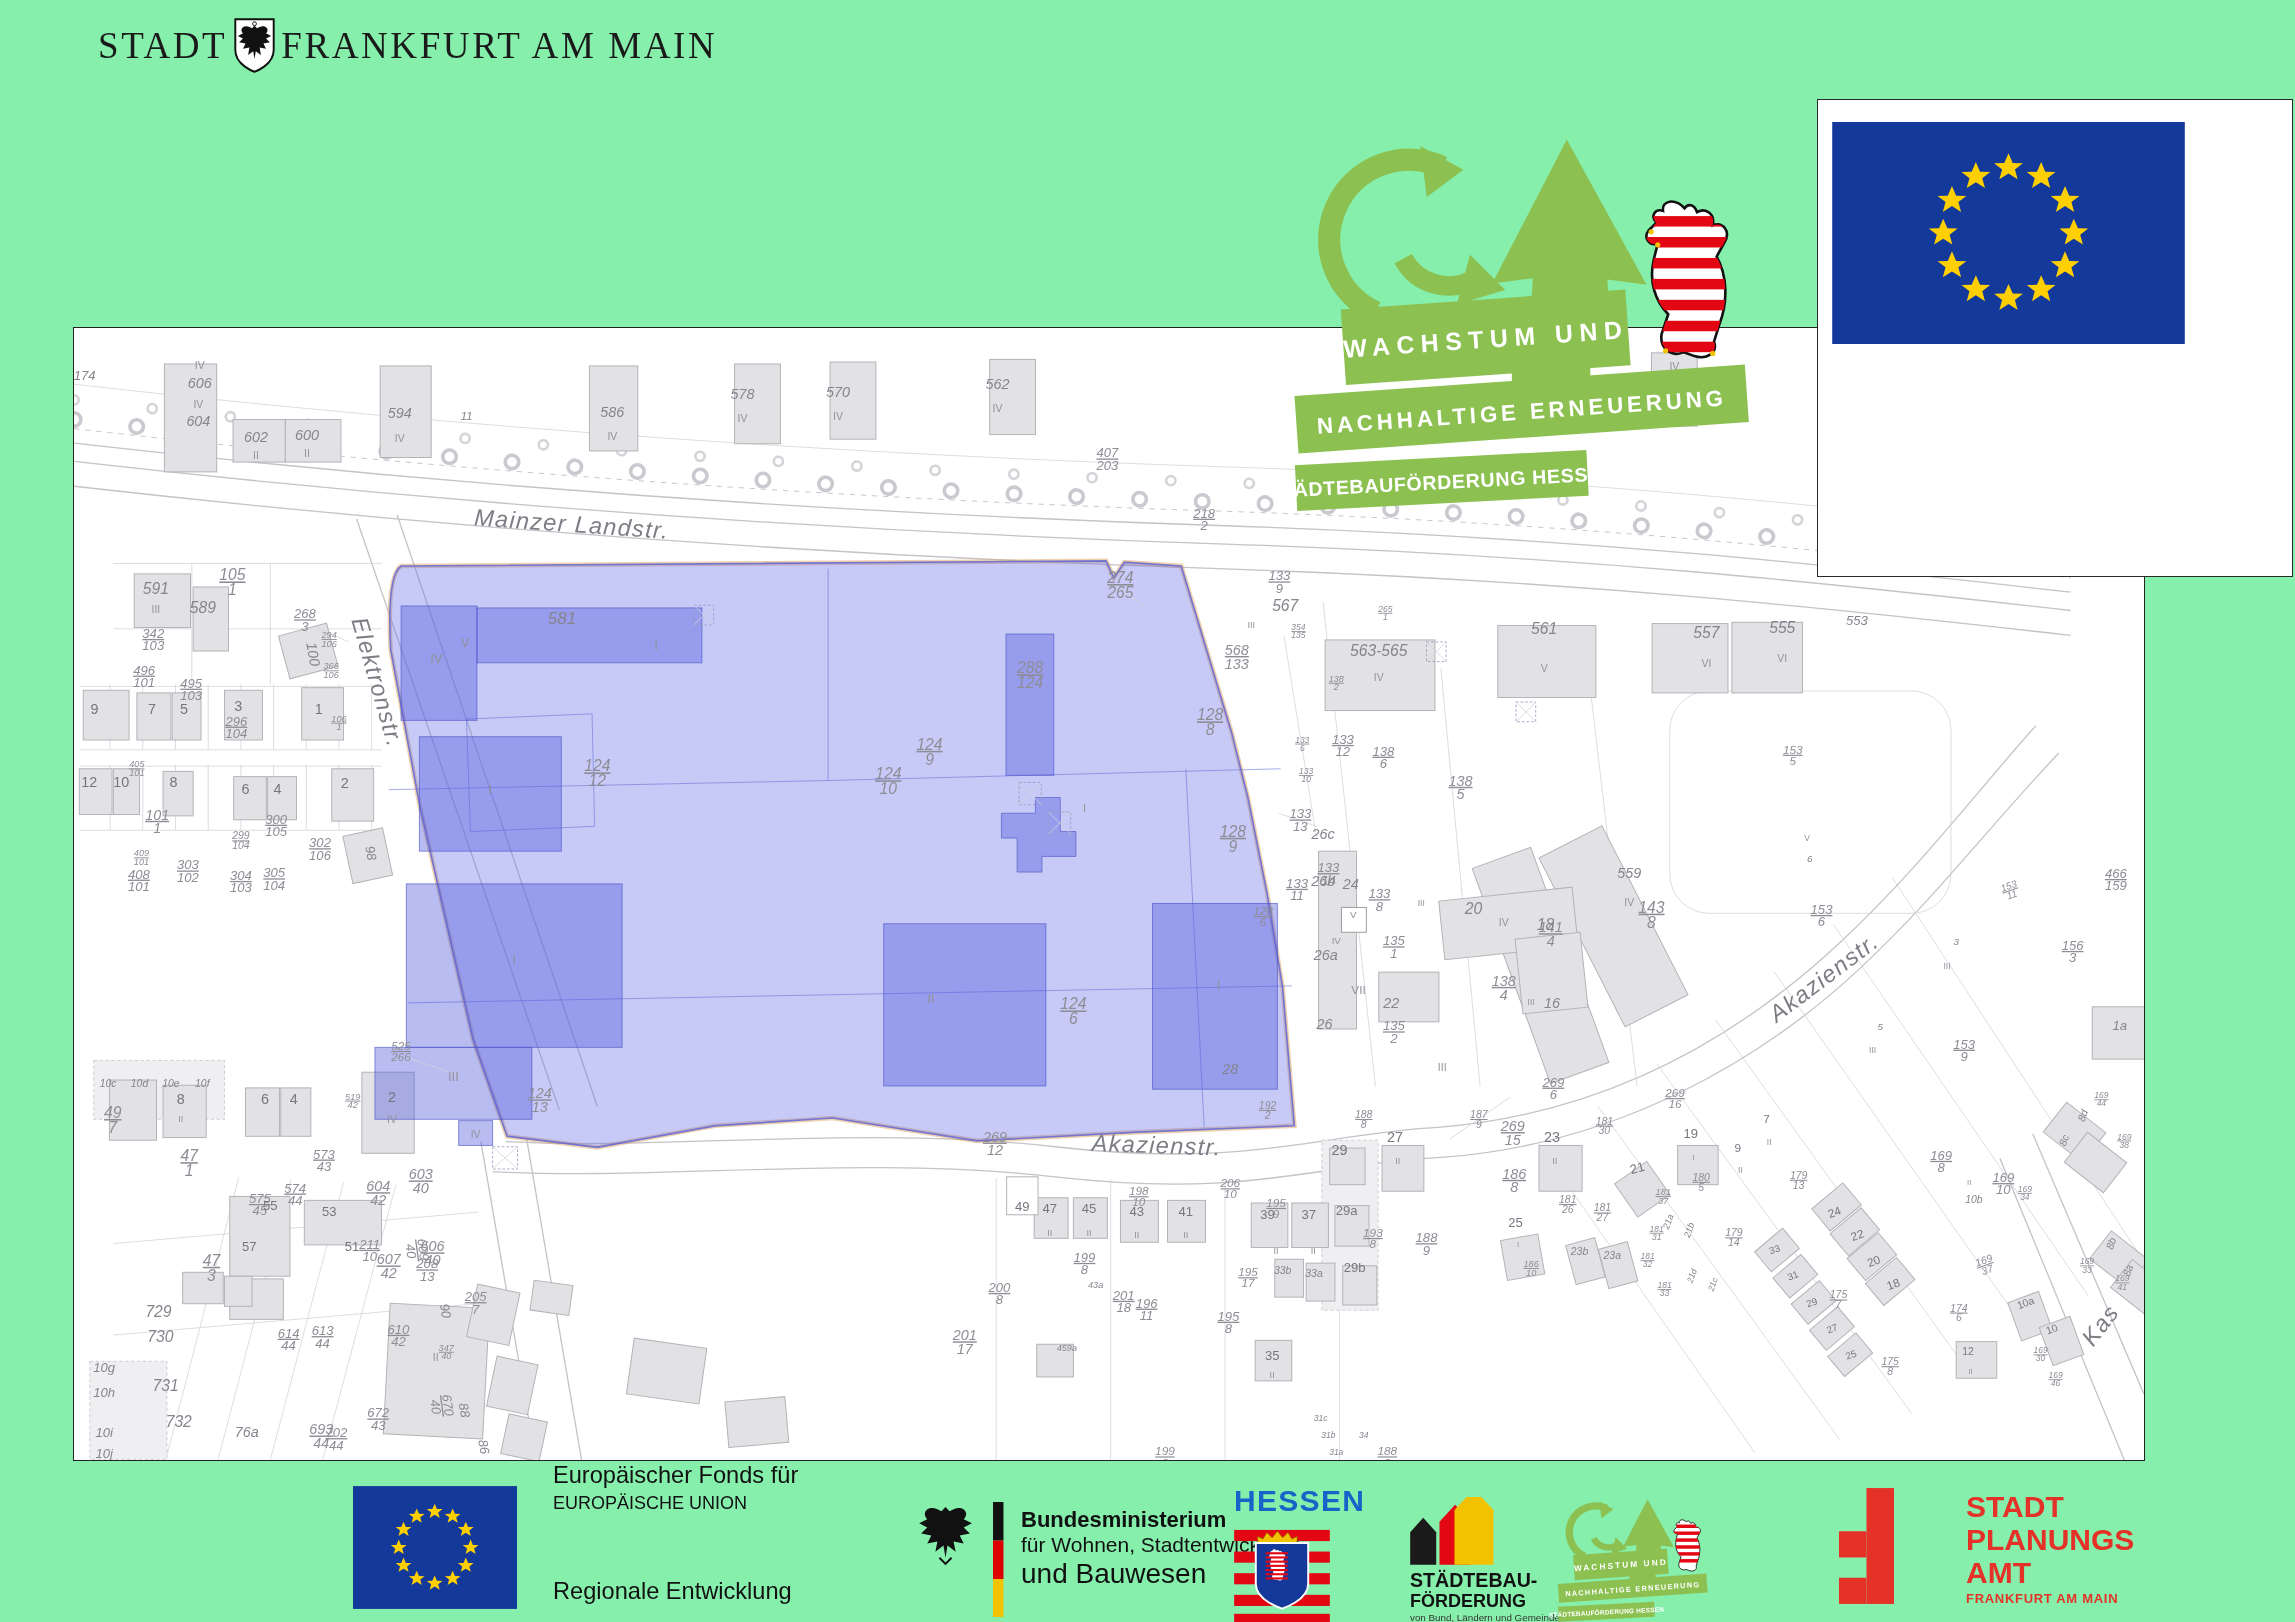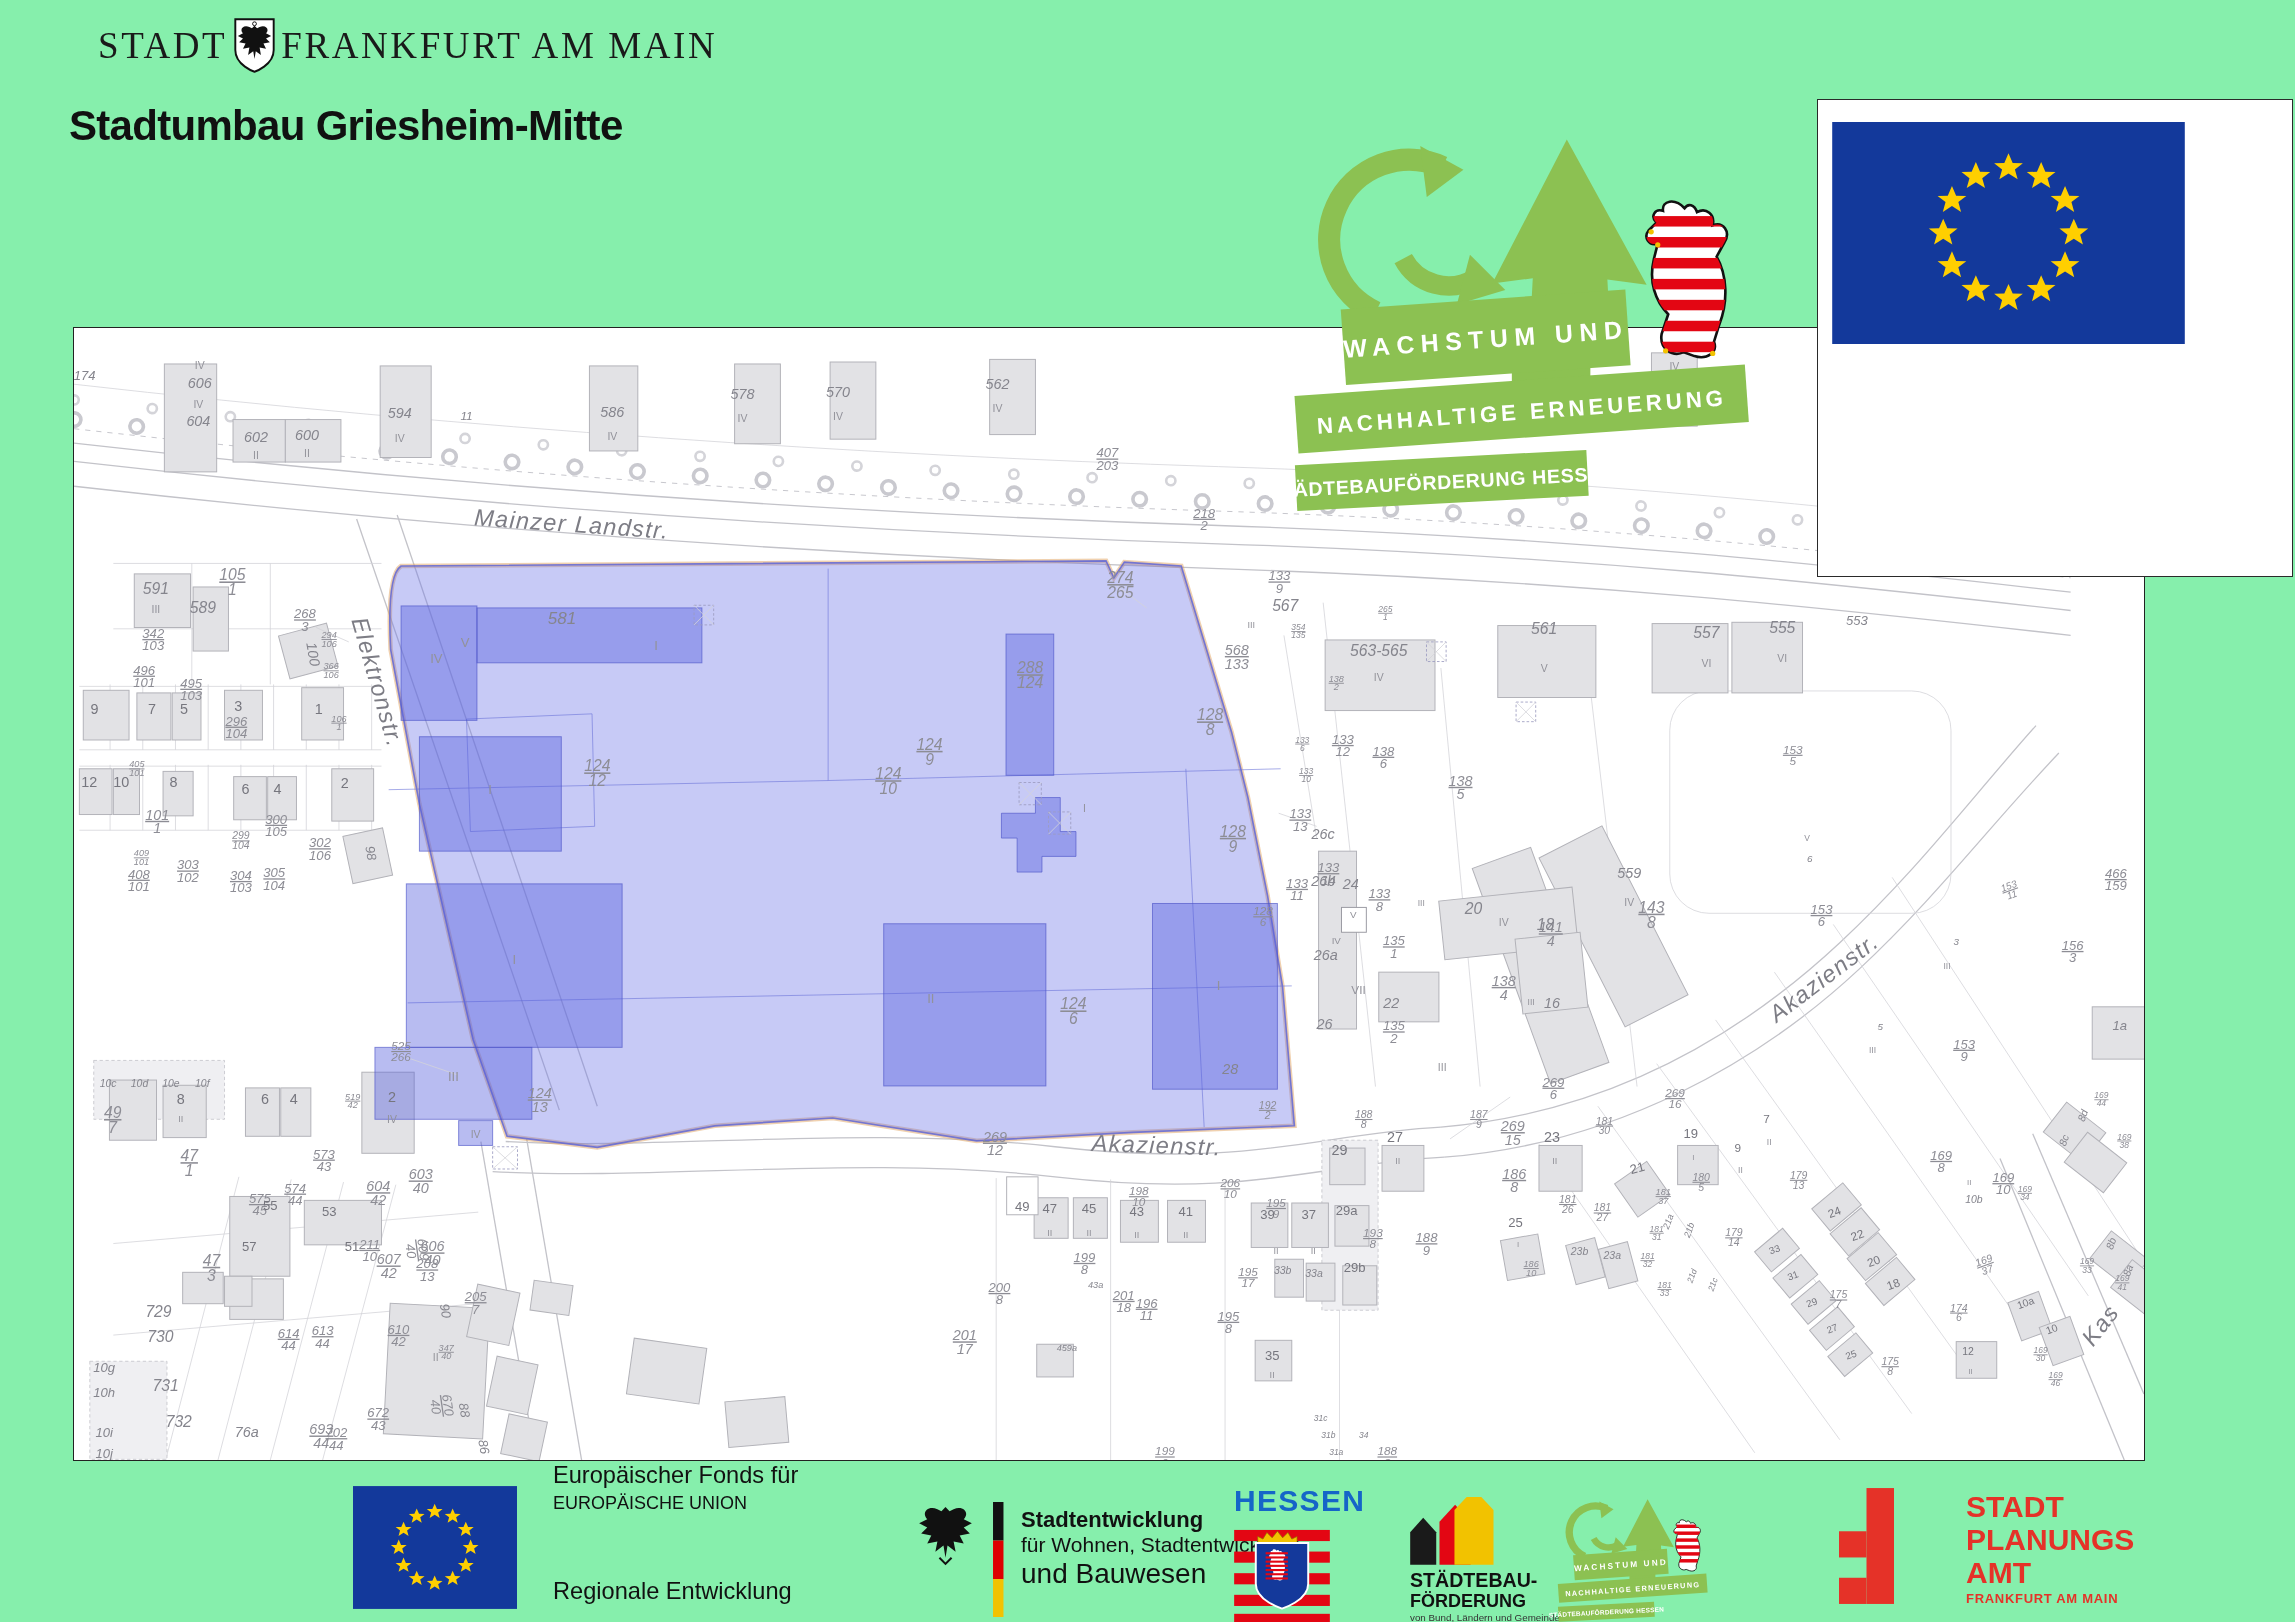--- a/index.html
+++ b/index.html
@@ -46,21 +46,20 @@
 
   <div class="abs hdr-logo">
     <span>STADT</span>
     <svg width="41" height="55" viewBox="0 0 64 86">
       <path d="M2,2 H62 V50 C62,74 32,84 32,84 C32,84 2,74 2,50 Z" fill="#fff" stroke="#111" stroke-width="3"></path>
       <path d="M32,12 L28,16 L24,14 C14,10 8,18 14,24 L6,28 L14,32 L8,38 L18,40 L14,48 L24,46 L22,58 L30,52 L32,64 L34,52 L42,58 L40,46 L50,48 L46,40 L56,38 L50,32 L58,28 L50,24 C56,18 50,10 40,14 L36,16 Z" fill="#111"></path>
       <circle cx="32" cy="9" r="3" fill="none" stroke="#111" stroke-width="1.5"></circle>
     </svg>
     <span>FRANKFURT AM MAIN</span>
   </div>
-  <div class="abs t1">Stadtumbau Griesheim-Mitte</div>
 
   <div class="abs mapbox">
     <svg id="mapsvg" width="2070" height="1132" viewBox="0 0 3165 1731">
 
       <g>
         <path class="lt" d="M0,86  C600,154 1200,194 1750,212 C2300,230 2700,274 3053,314"></path>
         <path class="lnd" d="M0,154 C600,222 1200,262 1750,280 C2300,298 2700,342 3053,382"></path>
         <path class="ln" d="M0,176 C600,244 1200,284 1750,302 C2300,320 2700,364 3053,404"></path>
         <path class="ln" d="M0,204 C600,272 1200,312 1750,330 C2300,348 2700,392 3053,432"></path>
         <path class="ln" d="M0,242 C600,310 1200,350 1750,368 C2300,386 2700,430 3053,470"></path>
@@ -637,21 +636,21 @@
     <svg class="abs" style="left:913px;top:1499px" width="65" height="75" viewBox="0 0 64 74">
       <path d="M32,8 L28,12 L24,10 C14,6 8,14 14,20 L6,24 L14,28 L8,34 L18,36 L14,44 L24,42 L22,52 L30,46 L32,58 L34,46 L42,52 L40,42 L50,44 L46,36 L56,34 L50,28 L58,24 L50,20 C56,14 50,6 40,10 L36,12 Z" fill="#111"></path>
       <path d="M26,58 L32,64 L38,58" fill="none" stroke="#111" stroke-width="2"></path>
     </svg>
     <rect></rect>
     <svg class="abs" style="left:993px;top:1502px" width="10.5" height="115" viewBox="0 0 16 176">
       <rect width="16" height="59" y="0" fill="#111"></rect>
         <rect width="16" height="59" y="59" fill="#d00"></rect>
         <rect width="16" height="58" y="118" fill="#f2c200"></rect>
     </svg>
-    <div class="abs" style="left:1021px;top:1507px;font-size:22px;font-weight:bold">Stadtentwicklung</div>
+    <div class="abs" style="left:1021px;top:1507px;font-size:22px;font-weight:bold">Bundesministerium</div>
     <div class="abs" style="left:1021px;top:1533px;font-size:21px">für Wohnen, Stadtentwicklung</div>
     <div class="abs" style="left:1021px;top:1558px;font-size:28px">und Bauwesen</div>
 
     <div class="abs" style="left:1234px;top:1484px;width:96px;text-align:right;font-size:30px;font-weight:bold;color:#1565c8;letter-spacing:1.3px">HESSEN</div>
     <svg class="abs" style="left:1234px;top:1526px" width="96" height="97" viewBox="0 0 146 148">
       <g fill="#e30613">
         <rect x="0" y="6" width="146" height="17"></rect>
           <rect x="0" y="39" width="146" height="17"></rect>
         <rect x="0" y="72" width="146" height="17"></rect>
           <rect x="0" y="105" width="146" height="17"></rect>

